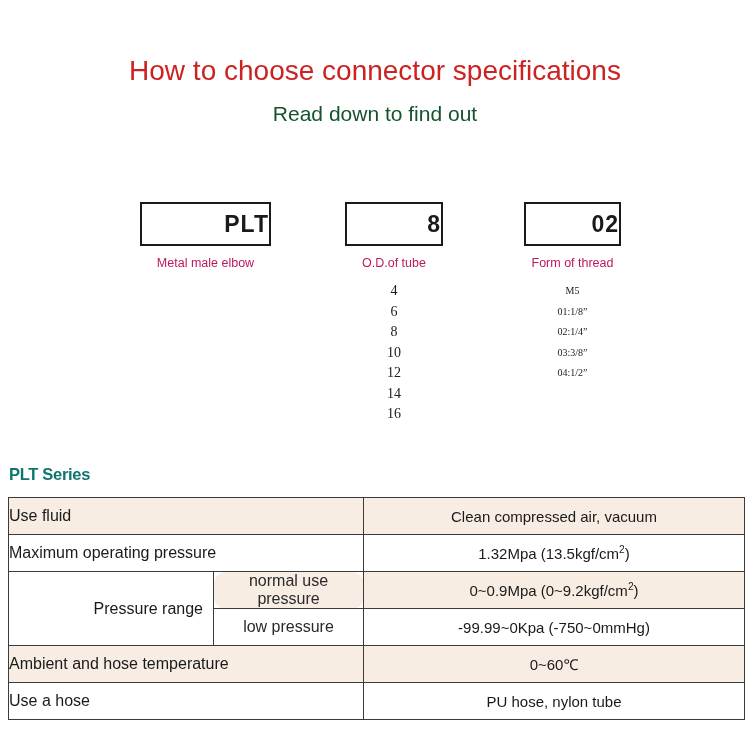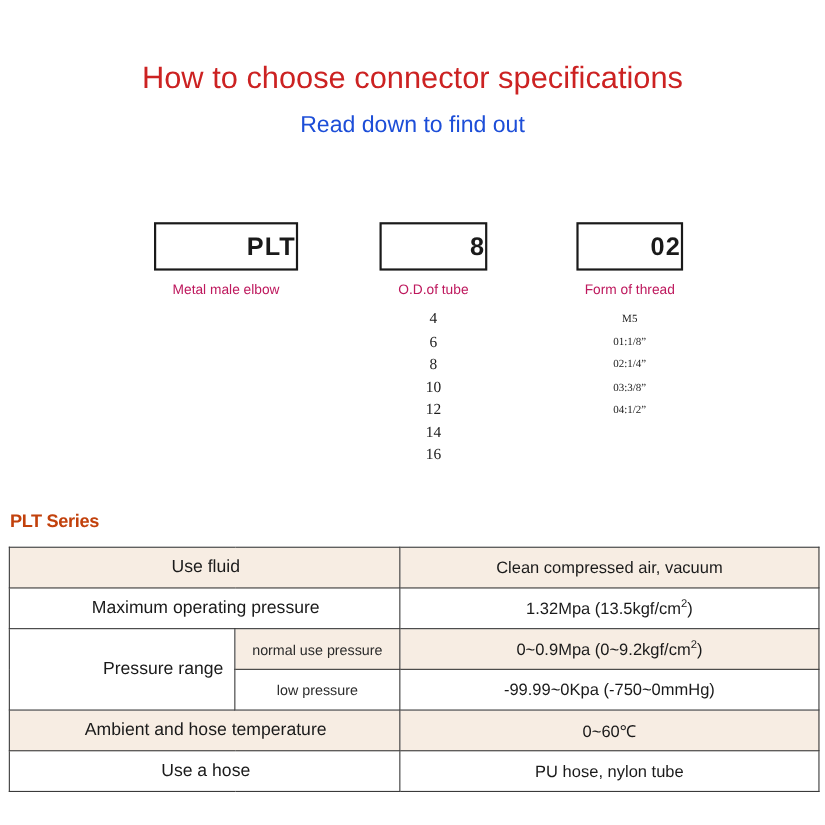--- a/index.html
+++ b/index.html
@@ -30,21 +30,21 @@
     white-space: nowrap;
   }
   .subtitle {
     position: absolute;
     left: 0;
     top: 102px;
     width: 750px;
     text-align: center;
     font-size: 21px;
     font-weight: 400;
-    color: #1d4ed8;
+    color: #14532d;
   }
 
   
   .code-group {
     position: absolute;
     top: 202px;
     left: 0;
     width: 750px;
     height: 240px;
   }
@@ -89,21 +89,21 @@
   }
   .code-options div { white-space: nowrap; }
 
   
   .series-label {
     position: absolute;
     left: 9px;
     top: 465px;
     font-size: 16.5px;
     font-weight: bold;
-    color: #c2410c;
+    color: #0f766e;
     letter-spacing: -0.3px;
   }
 
   
   .spec-table {
     position: absolute;
     left: 8px;
     top: 497px;
     width: 736px;
     border-collapse: collapse;
@@ -111,31 +111,32 @@
   }
   .spec-table td {
     border: 1px solid #3a3a3a;
     font-size: 16px;
     color: #1a1a1a;
     padding: 0 10px;
     height: 36px;
     vertical-align: middle;
   }
   .spec-table td.label {
-    text-align: center;
-    padding-left: 12px;
+    text-align: left;
+    padding-left: 0;
   }
   .spec-table td.value {
     text-align: center;
     font-size: 15px;
   }
   .spec-table td.sublabel {
     text-align: center;
-    font-size: 13px;
+    font-size: 16px;
     color: #2a2a2a;
+    border-radius: 12px;
   }
   .spec-table td.rowspan-label {
     text-align: right;
     padding-left: 12px;
     font-size: 16px;
   }
   tr.shade td { background: #f7ede3; }
   tr.plain td { background: #ffffff; }
   td.shade-cell { background: #f7ede3 !important; }
   td.plain-cell { background: #ffffff !important; }

